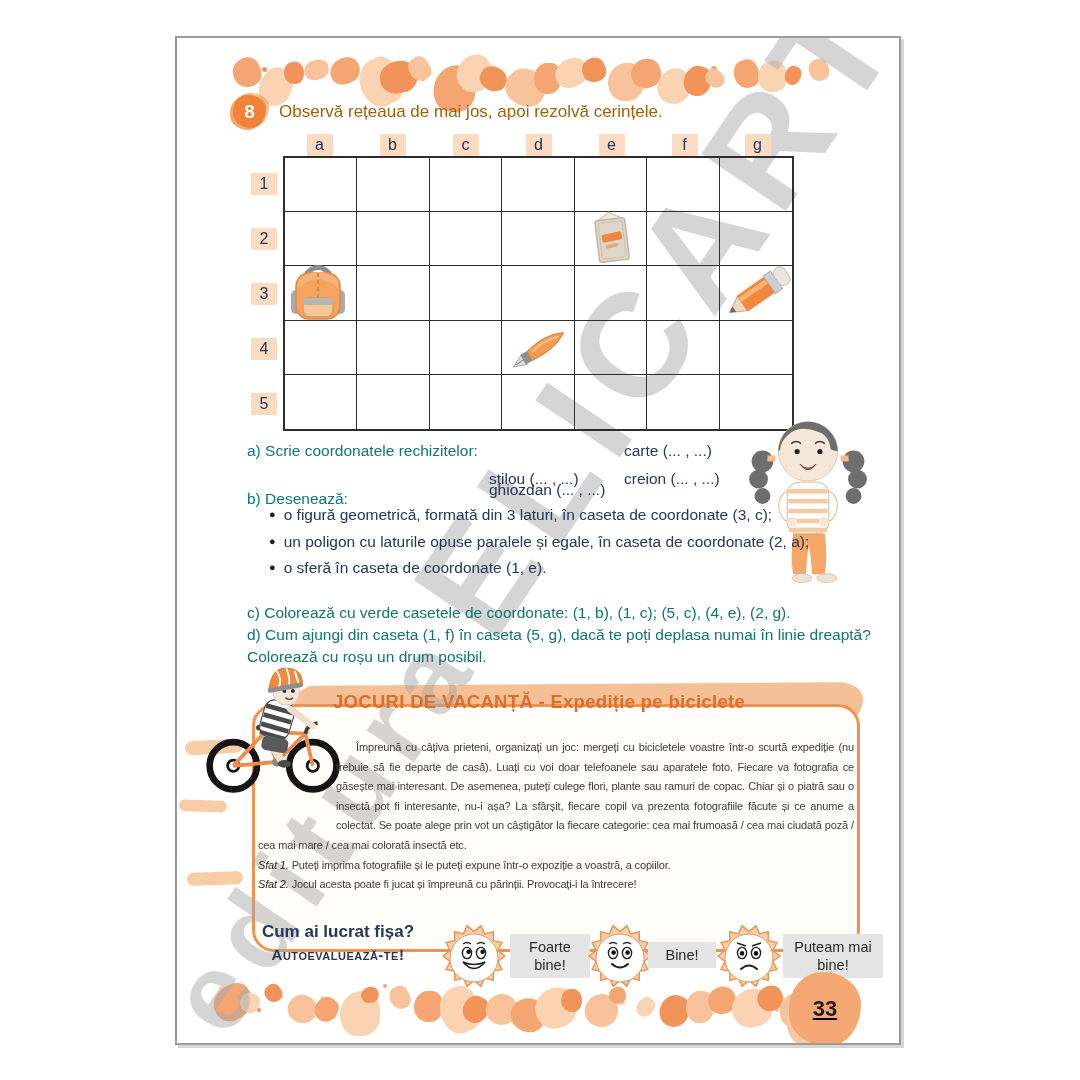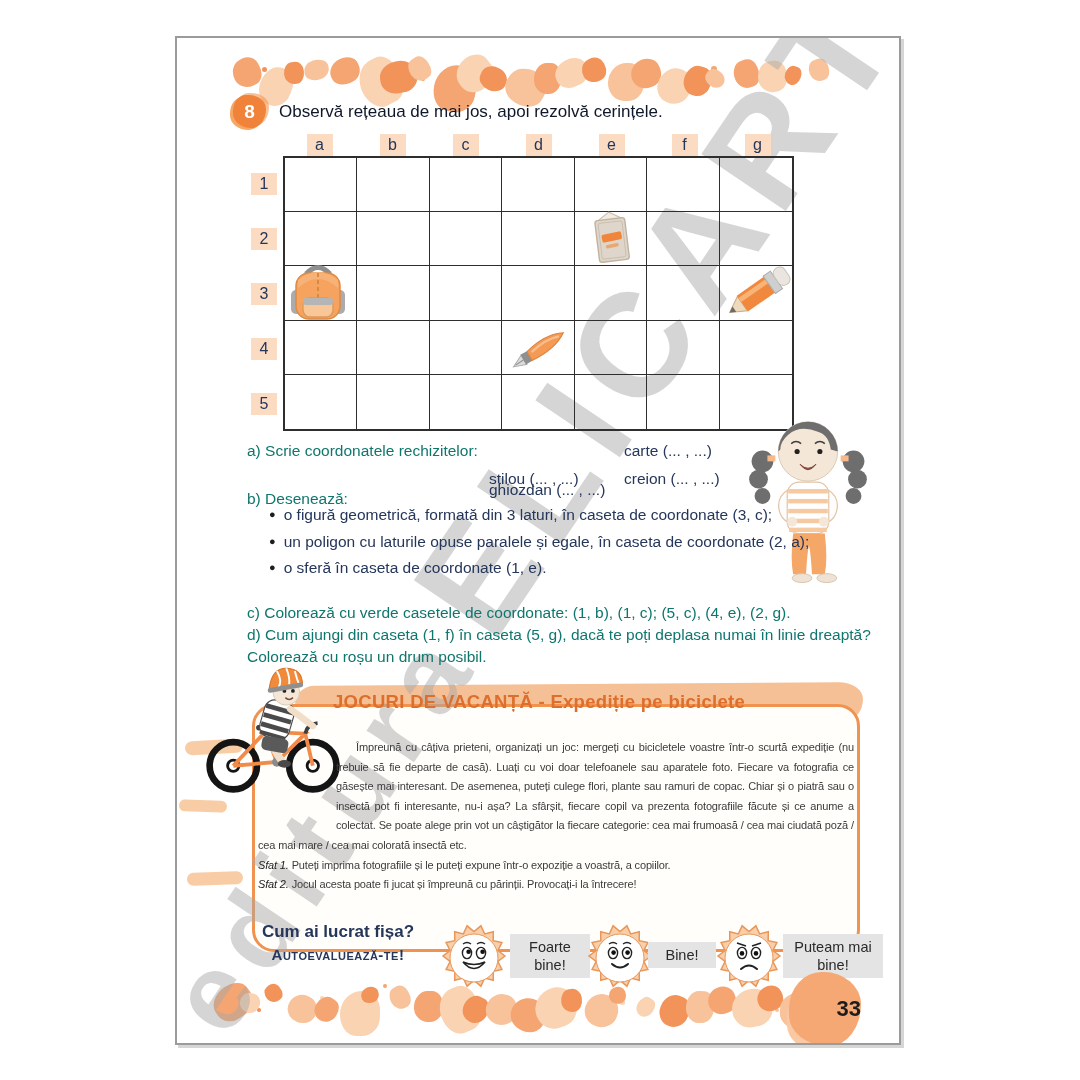--- a/index.html
+++ b/index.html
@@ -26,21 +26,21 @@
   .splash-row{position:absolute;z-index:1;}
   .splash-row .blob{position:absolute;display:block;}
   .dot{position:absolute;border-radius:50%;}
   
   .badge8{
     position:absolute;left:56px;top:57px;width:33px;height:33px;z-index:3;
     background:#F0823A;border-radius:40% 55% 45% 58%/52% 44% 60% 46%;
     color:#fff;font-weight:bold;font-size:19px;display:flex;align-items:center;justify-content:center;
     box-shadow:-3px 2px 0 #F6A765, 3px -2px 0 #F4975299;
   }
-  .instruction{position:absolute;left:102px;top:64px;z-index:3;font-size:17px;color:#0f172a;}
+  .instruction{position:absolute;left:102px;top:64px;z-index:3;font-size:17px;color:#a16207;}
   
   .grid-wrap{position:absolute;left:106px;top:96px;z-index:3;width:540px;height:310px;}
   .axis-label{
     position:absolute;width:26px;height:22px;background:#FBDCC3;color:#25365B;
     font-size:16px;display:flex;align-items:center;justify-content:center;z-index:3;
   }
   .grid{
     position:absolute;left:0;top:22px;width:511px;height:275px;
     border:2px solid #2e2e2e;box-sizing:border-box;
     display:grid;grid-template-columns:repeat(7,1fr);grid-template-rows:repeat(5,1fr);
@@ -87,22 +87,23 @@
   .eval-cta{position:absolute;left:58px;top:908px;width:206px;text-align:center;z-index:3;
     font-size:15px;font-weight:bold;font-variant:small-caps;letter-spacing:.5px;color:#25365B;}
   .sun{position:absolute;z-index:3;}
   .sun-label{
     position:absolute;z-index:3;background:#E4E4E4;color:#2a2a2a;font-size:14.5px;
     padding:4px 7px;text-align:center;line-height:18px;
   }
   .page-blob{
     position:absolute;left:612px;top:934px;width:72px;height:74px;z-index:3;
     background:#F5A873;border-radius:48% 55% 46% 58%/52% 46% 60% 44%;
-    display:flex;align-items:center;justify-content:flex-end;
+    display:flex;align-items:center;justify-content:center;
     box-shadow:-6px 10px 0 -4px #F8C9A3;
+    text-decoration:underline;
   }
   .page-number{font-size:22px;font-weight:bold;color:#1c1c1c;}
 </style>
 </head>
 <body>
 
 <div class="sheet">
 
   <div class="splash-row" style="left:55px;top:14px;width:600px;height:48px;">
       <span class="blob" style="left: 0.788042px; top: 6.31812px; width: 27.7905px; height: 29.1921px; background: rgb(245, 165, 113); transform: rotate(-26.7536deg); border-radius: 51.8022% 45.6087% 43.3116% 53.1978% / 57.513% 44.3181% 52.5582% 52.2609%;"></span>

